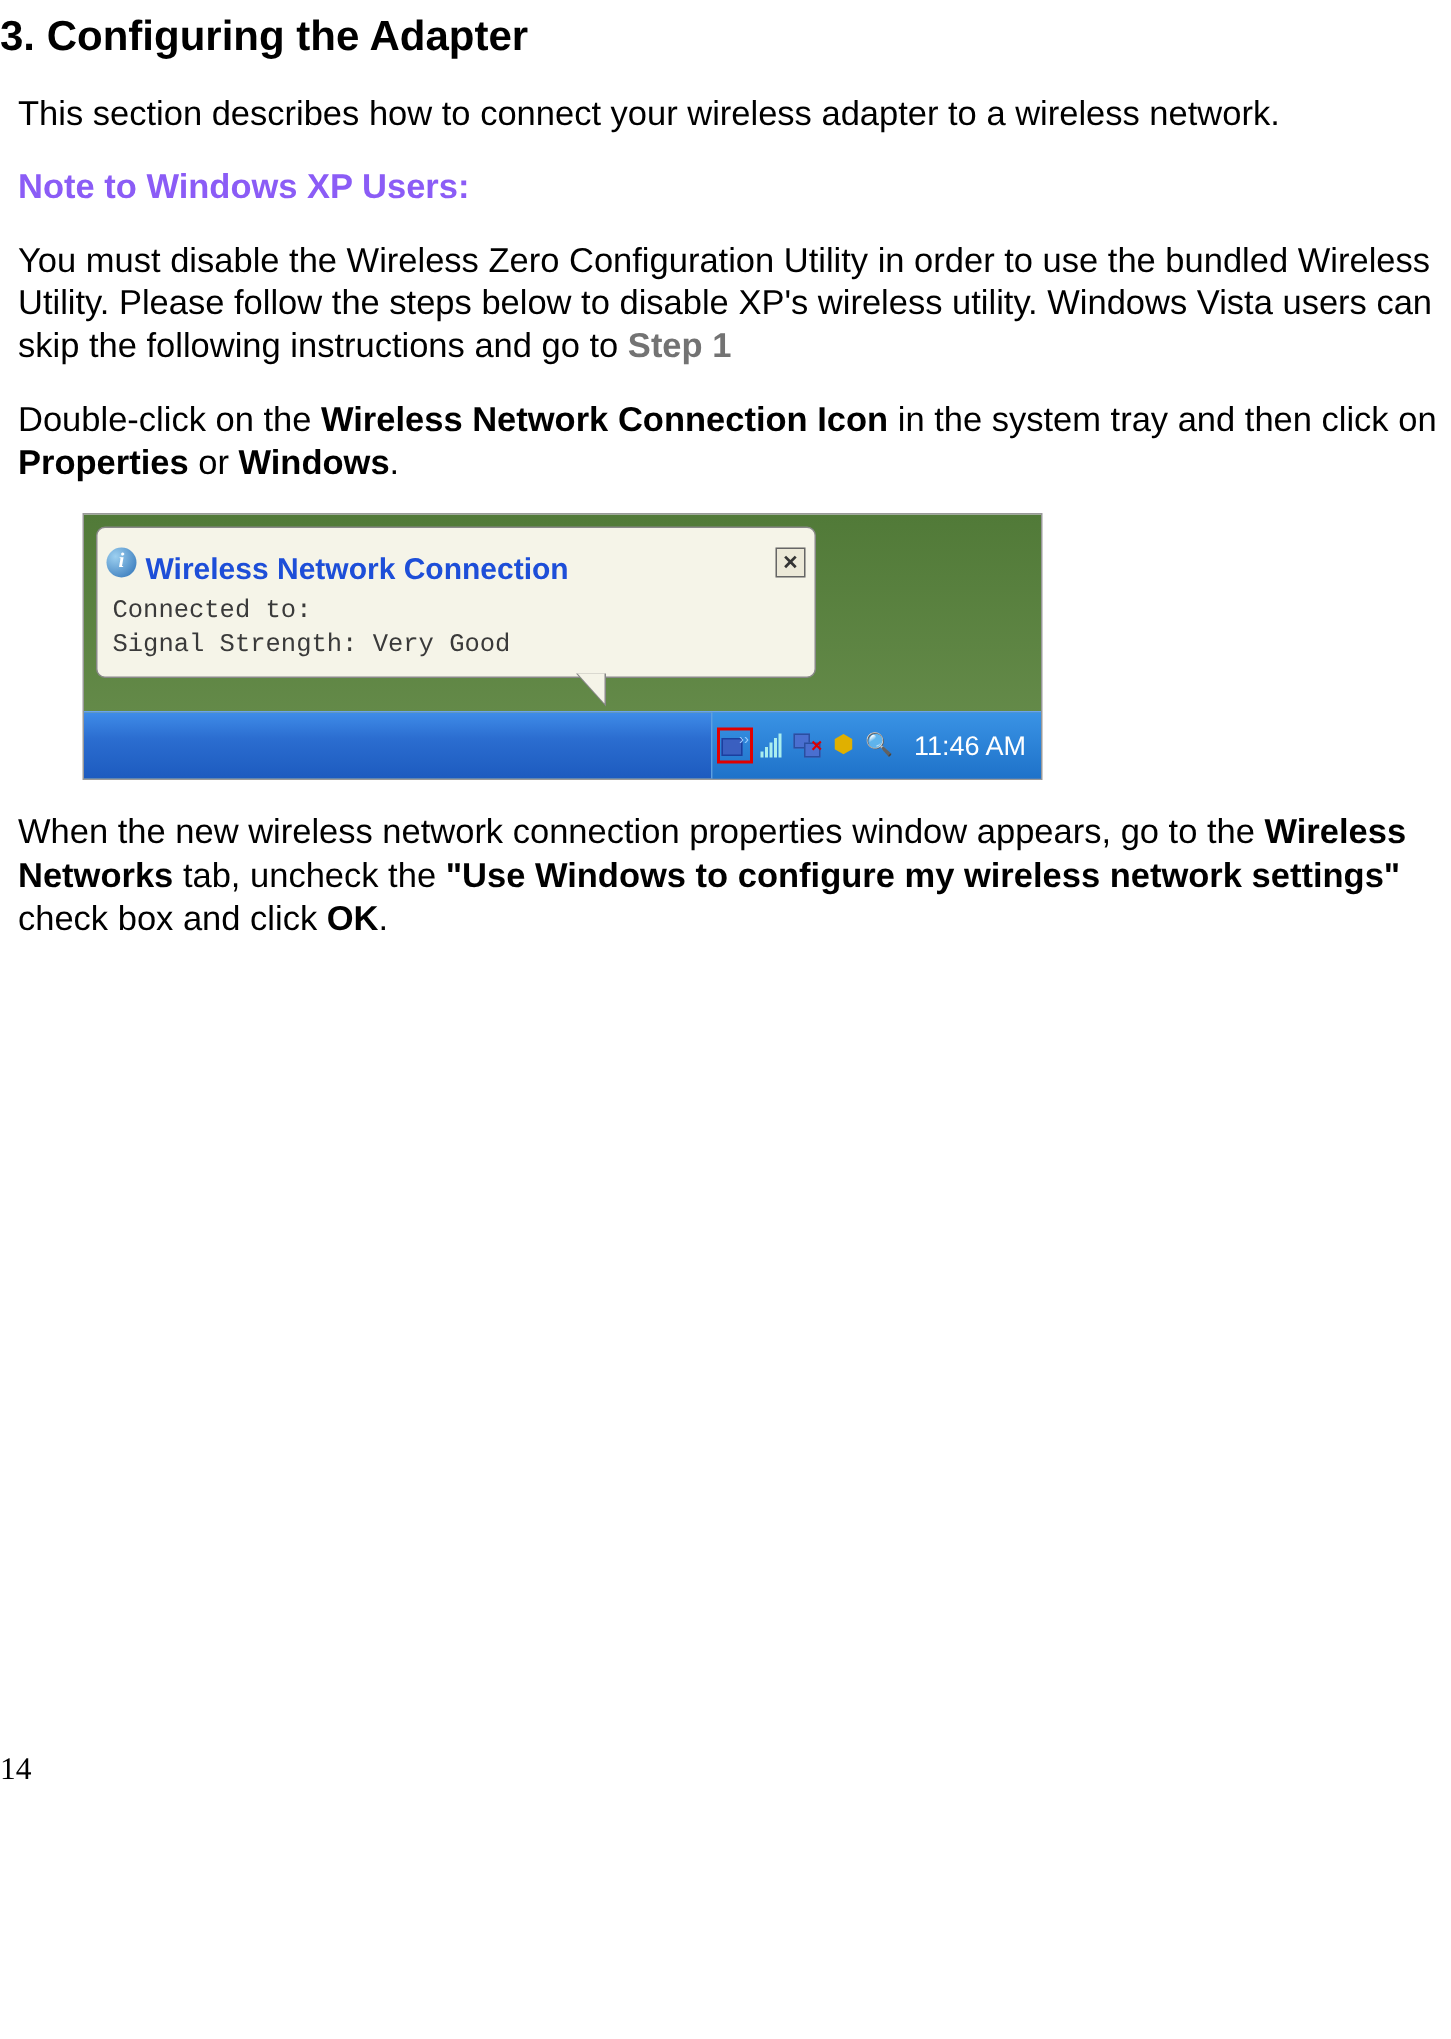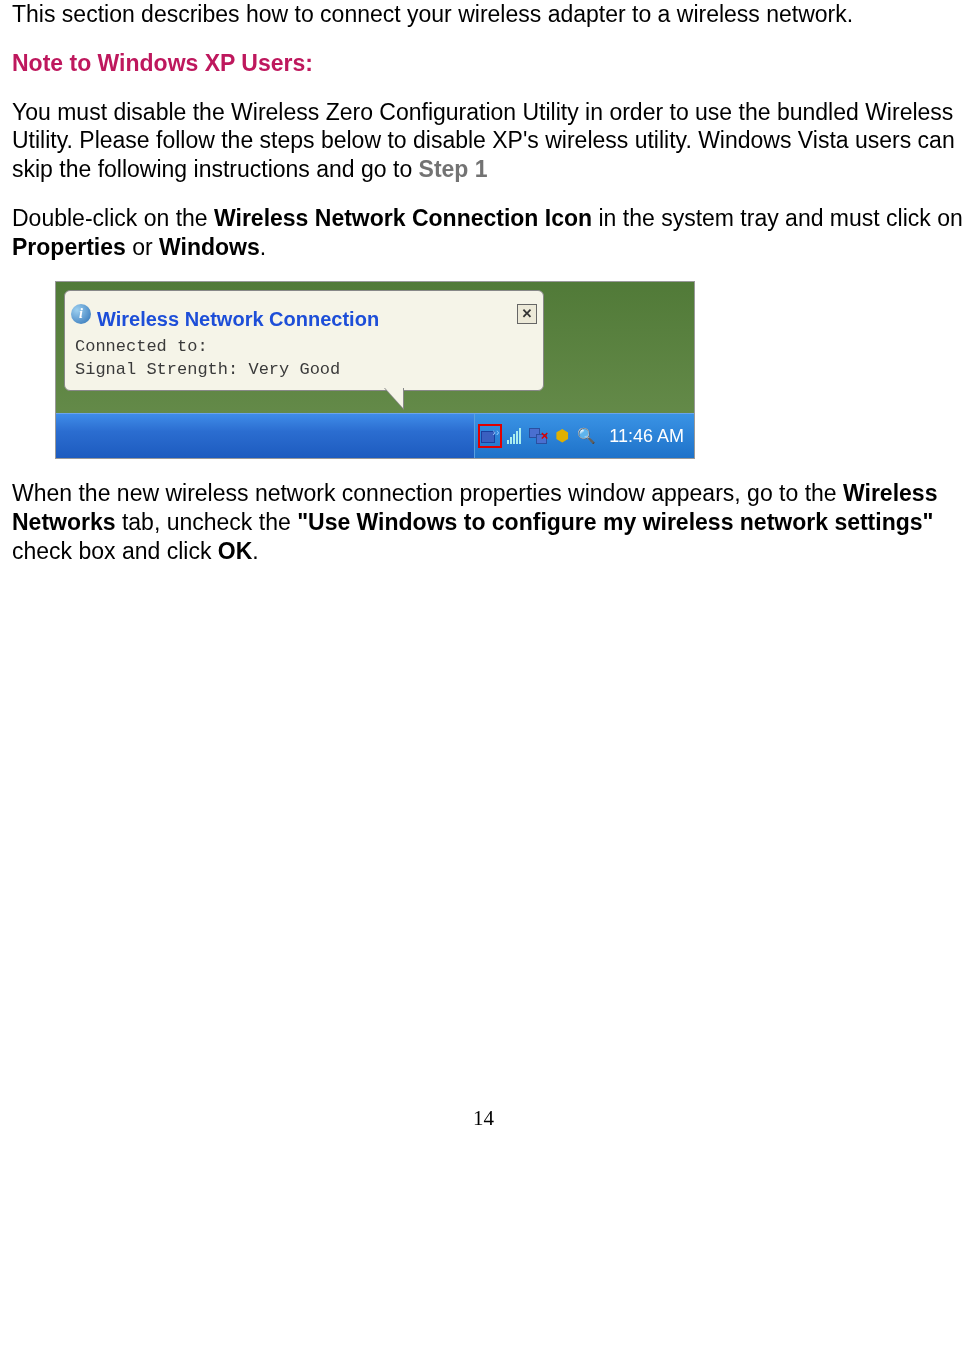--- a/index.html
+++ b/index.html
@@ -18,21 +18,21 @@
     h2 {
       font-size: 28px;
       font-weight: bold;
       margin: 6px 0 20px 0;
     }
     p {
       margin: 0 0 20px 0;
       padding-left: 12px;
     }
     .blue-bold {
-      color: #be185d;
+      color: #8b5cf6;
       font-weight: bold;
     }
     .red-bold {
       color: #737373;
       font-weight: bold;
     }
     .bold {
       font-weight: bold;
     }
     .screenshot {
@@ -218,41 +218,41 @@
     }
     .shield-icon {
       color: #e0b000;
       font-size: 16px;
     }
     .search-icon {
       color: #ccc;
       font-size: 15px;
     }
     .page-number {
-      text-align: center;
       font-size: 21px;
       margin-top: 540px;
       font-family: "Times New Roman", serif;
     }
   </style>
 </head>
 <body>
 
 <div class="page">
+  <h2>3. Configuring the Adapter</h2>
 
   <p>This section describes how to connect your wireless adapter to a wireless network.</p>
 
   <p class="blue-bold">Note to Windows XP Users:</p>
 
   <p>
     <span>You must disable the Wireless Zero Configuration Utility in order to use the bundled Wireless Utility.  Please follow the steps below to disable XP's wireless utility.  Windows Vista users can skip the following instructions and go to </span><span class="red-bold">Step 1</span>
   </p>
 
   <p>
-    <span>Double-click on the </span><span class="bold">Wireless Network Connection Icon</span><span> in the system tray and must click on </span><span class="bold">Properties</span><span> or </span><span class="bold">Windows</span><span>.</span>
+    <span>Double-click on the </span><span class="bold">Wireless Network Connection Icon</span><span> in the system tray and then click on </span><span class="bold">Properties</span><span> or </span><span class="bold">Windows</span><span>.</span>
   </p>
 
   <div class="screenshot">
     <div class="balloon">
       <div class="balloon-header">
         <div class="info-icon">i</div>
         <div class="balloon-title">Wireless Network Connection</div>
         <div class="balloon-close">✕</div>
       </div>
       <div class="balloon-body">

